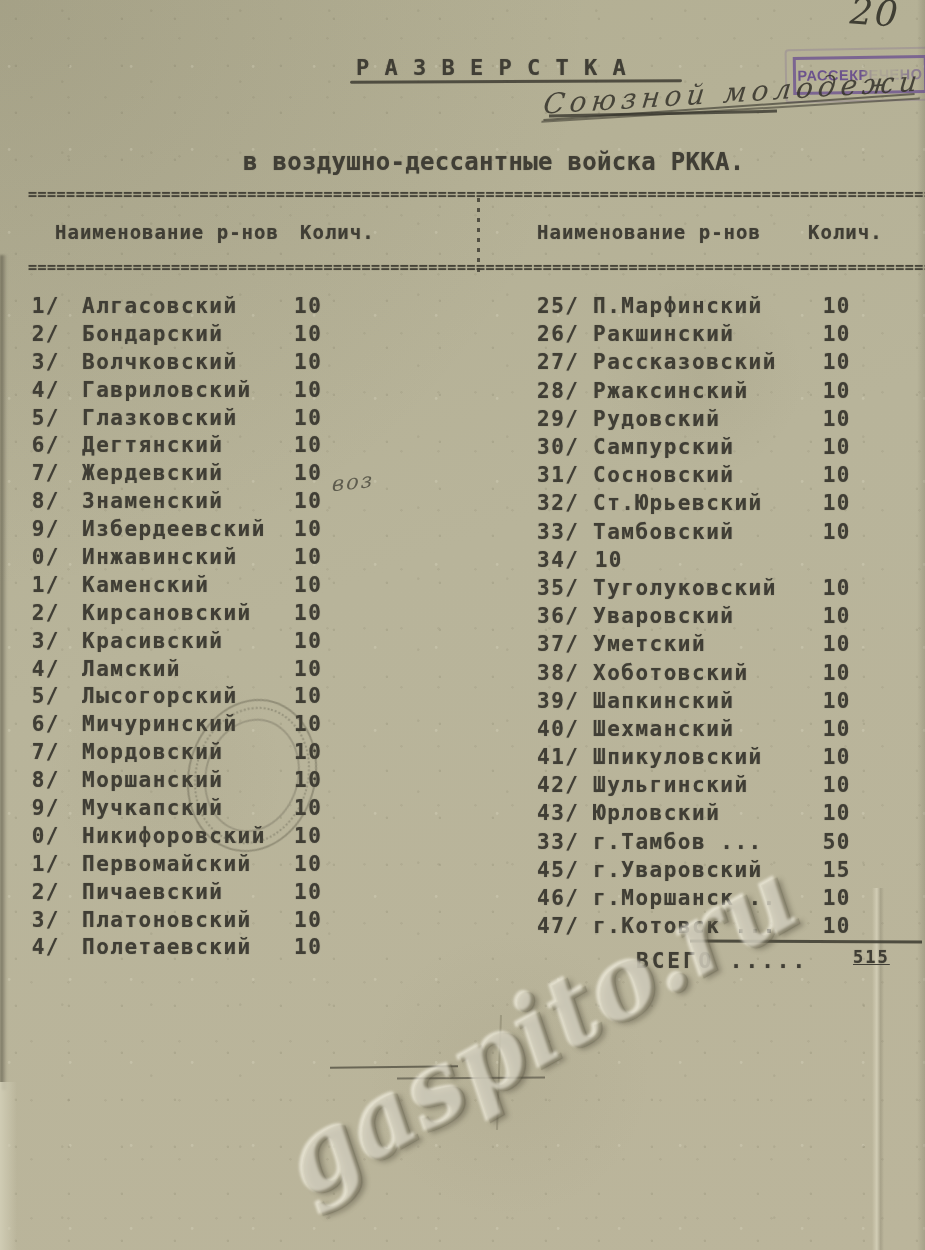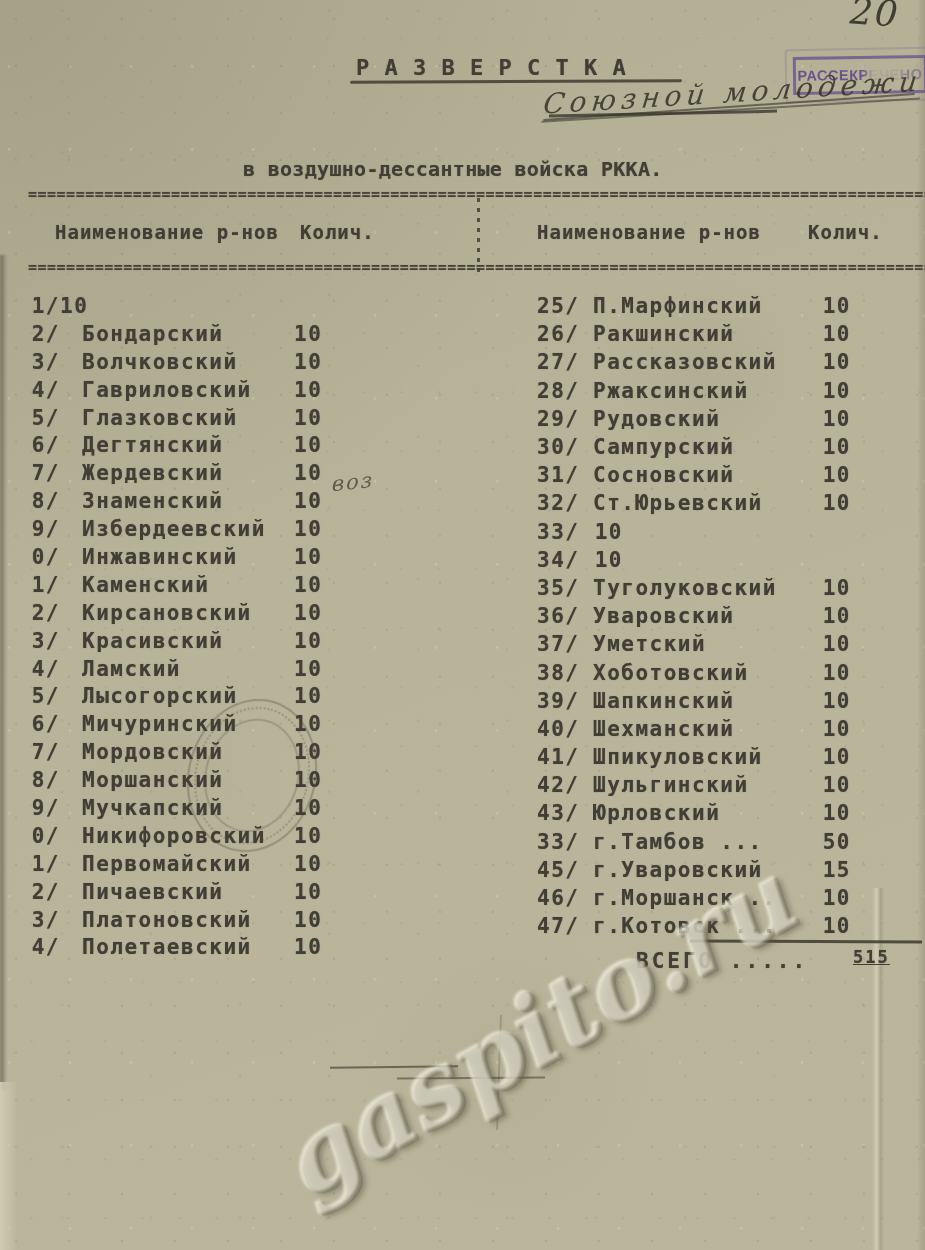--- a/index.html
+++ b/index.html
@@ -40,21 +40,21 @@
   .sub1{position:absolute;left:195px;top:104px;font-size:20px;letter-spacing:0.3px;white-space:nowrap;}
   .sub1-struck{text-decoration:line-through;text-decoration-thickness:2px;}
   .strike-a{position:absolute;left:549px;top:112px;width:228px;height:3px;
     background:rgba(50,48,40,0.75);transform:rotate(-1.2deg);}
   .strike-b{position:absolute;left:543px;top:106px;width:372px;height:2px;
     background:rgba(50,48,40,0.6);transform:rotate(-4deg);}
   .hand{font-family:"DejaVu Serif","Liberation Serif",serif;font-style:italic;}
   .hand-replace{position:absolute;left:543px;top:76px;font-size:28px;letter-spacing:5px;
     color:rgba(55,52,44,0.88);transform:rotate(-3.5deg) skewX(-10deg);white-space:nowrap;
     border-bottom:2px solid rgba(55,52,44,0.55);}
-  .sub2{position:absolute;left:243px;top:157px;font-size:20px;letter-spacing:0.3px;white-space:nowrap;}
+  .sub2{position:absolute;left:243px;top:148px;font-size:24px;letter-spacing:0.3px;white-space:nowrap;}
   
   .border-line{position:absolute;left:28px;width:897px;height:17px;overflow:hidden;
     font-size:15px;letter-spacing:0.5px;white-space:nowrap;color:rgba(64,62,52,0.9);}
   .b1{top:185px;} .b2{top:258px;}
   .hdr{position:absolute;font-size:19px;letter-spacing:1px;white-space:nowrap;}
   .hn-l{left:55px;top:221px;} .hq-l{left:300px;top:221px;}
   .hn-r{left:537px;top:221px;} .hq-r{left:808px;top:221px;}
   .sep-dots{position:absolute;left:477px;top:198px;width:3px;height:74px;
     background:repeating-linear-gradient(180deg,rgba(64,62,52,0.85) 0 4px,transparent 4px 10px);}
   
@@ -141,20 +141,21 @@
   <div class="hdr hn-r typed">Наименование р-нов</div>
   <div class="hdr hq-r typed">Колич.</div>
   <div class="border-line b2 typed">==========================================================================================================</div>
 
   <div class="col col-left">
 
   <div class="row typed">
       <span class="numclip">
           <span class="num">1/</span>
         </span>
+      <span class="name">Алгасовский</span>
       <span class="qty">10</span>
     </div>
       <div class="row typed">
       <span class="numclip">
           <span class="num">2/</span>
         </span>
       <span class="name">Бондарский</span>
       <span class="qty">10</span>
     </div>
       <div class="row typed">
@@ -350,20 +351,21 @@
       <span class="name">Сосновский</span>
       <span class="qty">10</span>
     </div>
       <div class="row typed">
       <span class="num num-r">32/</span>
       <span class="name">Ст.Юрьевский</span>
       <span class="qty">10</span>
     </div>
       <div class="row typed">
       <span class="num num-r">33/</span>
+      <span class="name">Тамбовский</span>
       <span class="qty">10</span>
     </div>
       <div class="row typed">
       <span class="num num-r">34/</span>
       <span class="qty">10</span>
     </div>
       <div class="row typed">
       <span class="num num-r">35/</span>
       <span class="name">Туголуковский</span>
       <span class="qty">10</span>

